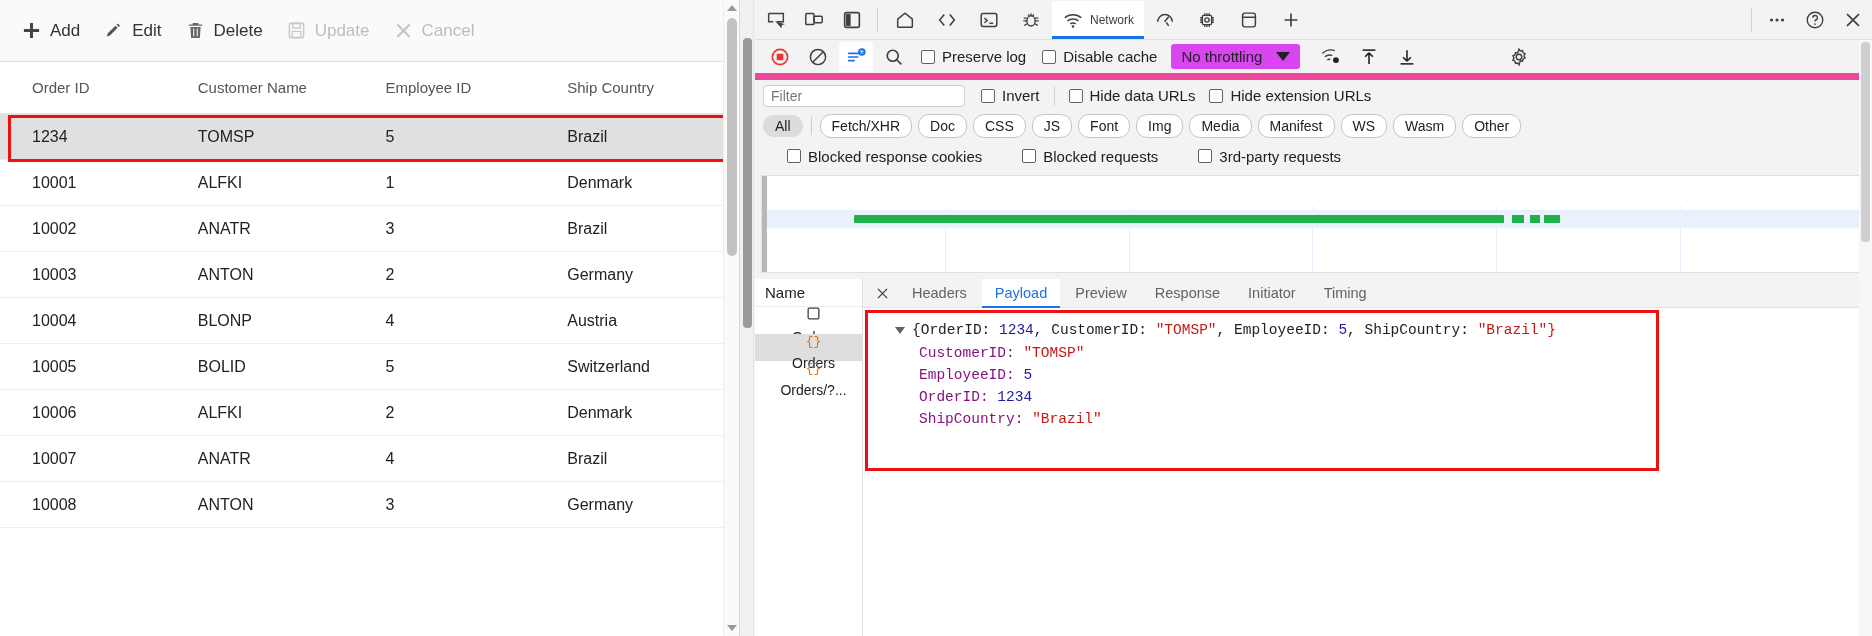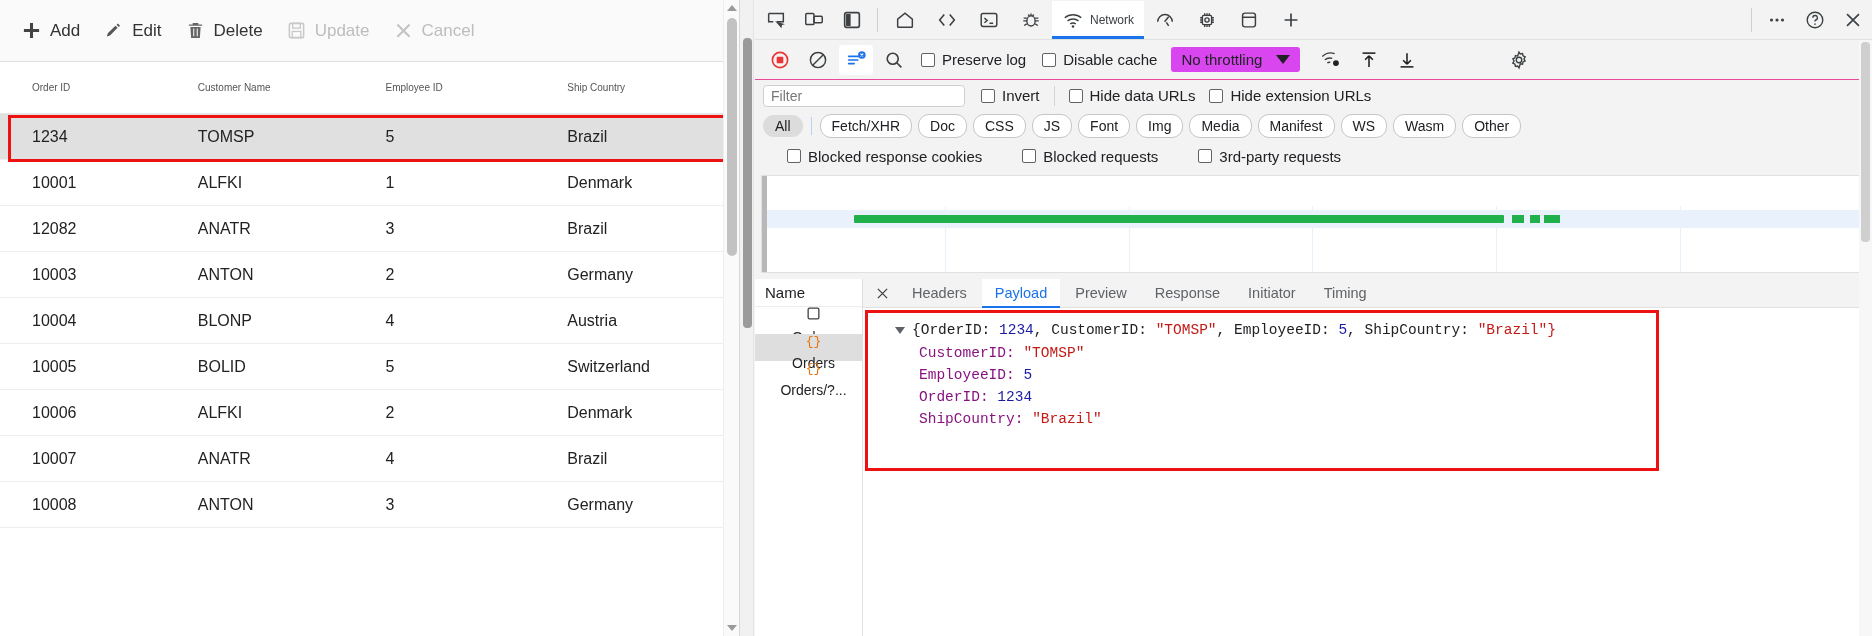--- a/index.html
+++ b/index.html
@@ -43,21 +43,21 @@
   .tb-ico { width: 19px; height: 19px; display: inline-block; flex: 0 0 auto; }
   .tb-ico svg { display: block; }
 
   .grid-head {
     display: flex;
     height: 52px;
     align-items: center;
     border-bottom: 1px solid #e6e6e6;
     background: #ffffff;
   }
-  .grid-head .cell { font-size: 10px; color: #555555; }
+  .grid-head .cell { font-size: 15px; color: #555555; }
   .grid-body { position: relative; }
   .grid-row {
     display: flex;
     height: 46px;
     align-items: center;
     border-bottom: 1px solid #eeeeee;
     background: #ffffff;
   }
   .grid-row.selected { background: #e0e0e0; }
   .grid-row .cell { font-size: 16px; color: #222222; }
@@ -126,21 +126,21 @@
     content: ""; position: absolute; left: 0; right: 0; bottom: 0;
     height: 3px; background: #1a73e8;
   }
   .dt-tab .lbl { font-size: 12px; }
   .dt-right { margin-left: auto; display: flex; align-items: center; }
 
   .dt-toolbar {
     height: 40px; display: flex; align-items: center; gap: 4px;
     padding: 0 8px;
     background: #f3f3f3;
-    border-bottom: 1px solid #ec4899;
+    border-bottom: 7px solid #ec4899;
   }
   .tool-ico { width: 34px; height: 30px; display: flex; align-items: center; justify-content: center; cursor: pointer; border-radius: 4px; }
   .tool-ico.on { background: #ffffff; }
   .vdiv { width: 1px; height: 20px; background: #d4d4d4; margin: 0 6px; }
   .chk-wrap { display: flex; align-items: center; gap: 7px; cursor: pointer; font-size: 15px; color: #202124; padding: 0 6px; white-space: nowrap; }
   .chk {
     width: 14px; height: 14px; border: 1.6px solid #5f6368; border-radius: 2px;
     background: #fff; flex: 0 0 auto;
   }
   .throttle {
@@ -338,21 +338,21 @@
         <div class="cell c2">5</div>
         <div class="cell c3">Brazil</div>
       </div>
       <div class="grid-row">
         <div class="cell c0">10001</div>
         <div class="cell c1">ALFKI</div>
         <div class="cell c2">1</div>
         <div class="cell c3">Denmark</div>
       </div>
       <div class="grid-row">
-        <div class="cell c0">12082</div>
+        <div class="cell c0">10002</div>
         <div class="cell c1">ANATR</div>
         <div class="cell c2">3</div>
         <div class="cell c3">Brazil</div>
       </div>
       <div class="grid-row">
         <div class="cell c0">10003</div>
         <div class="cell c1">ANTON</div>
         <div class="cell c2">2</div>
         <div class="cell c3">Germany</div>
       </div>

